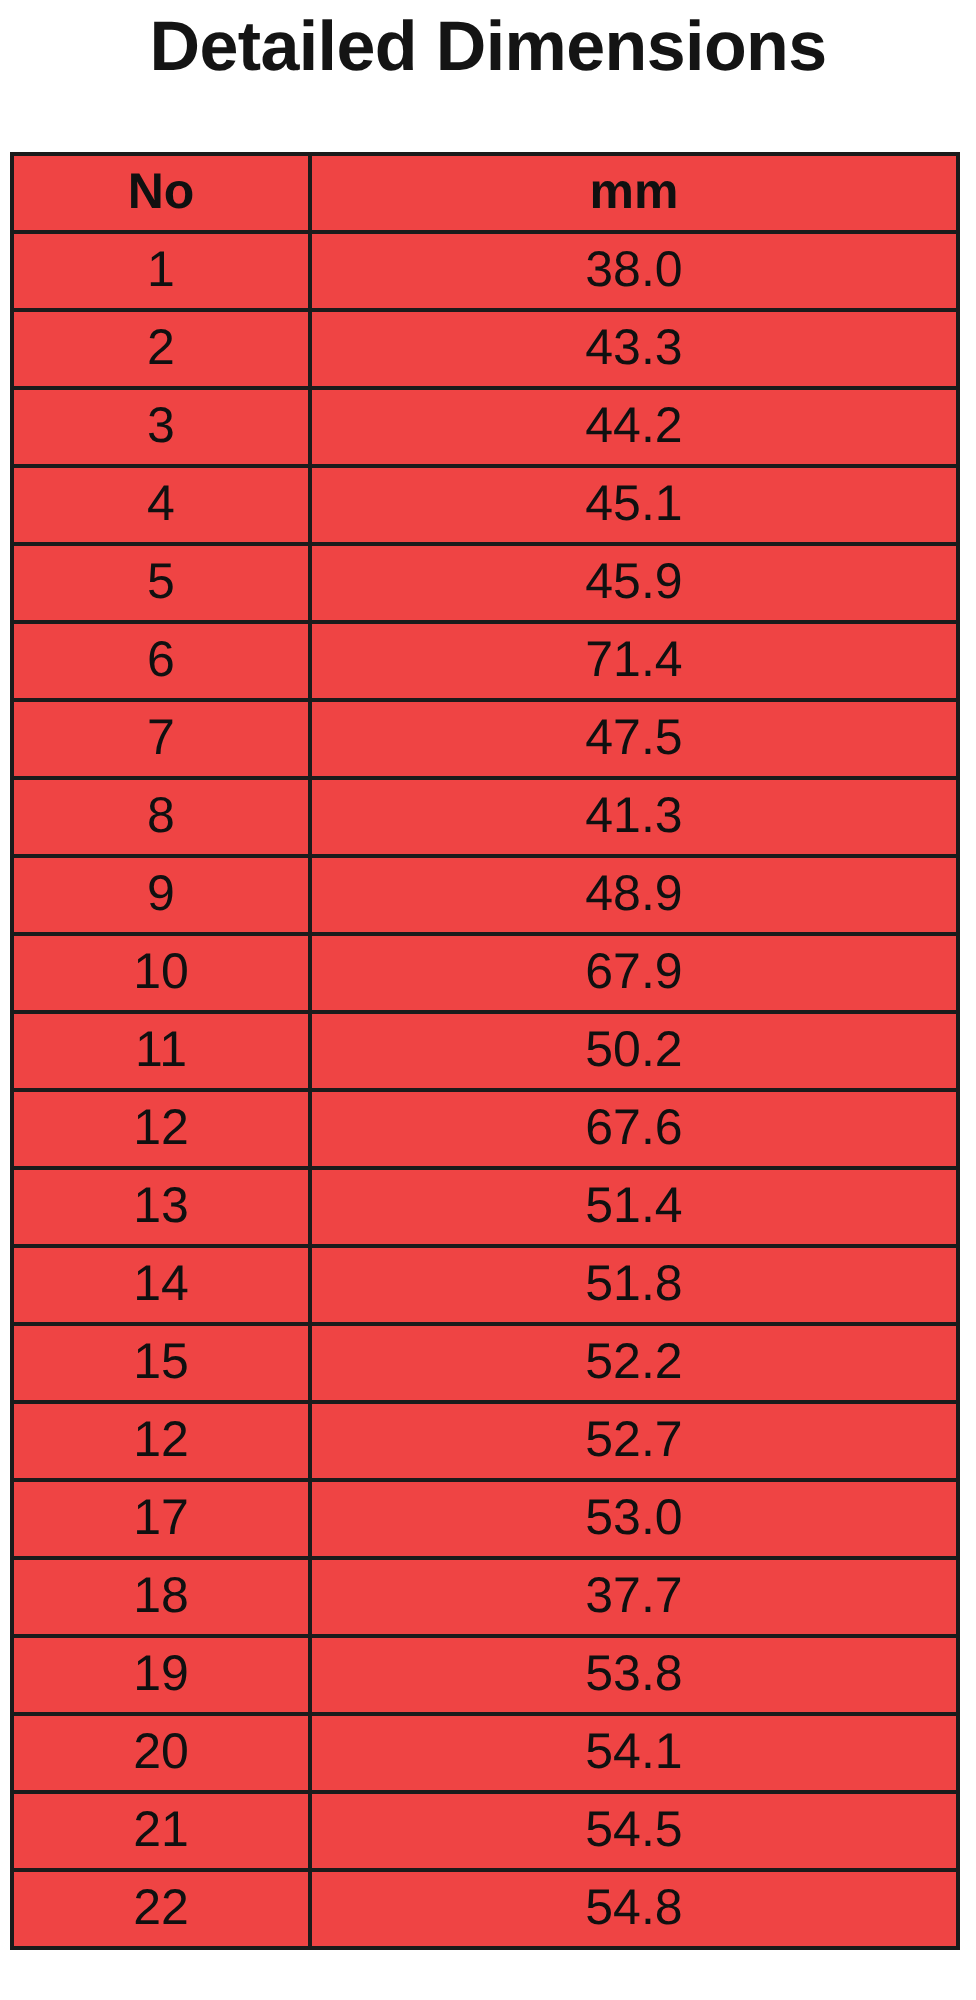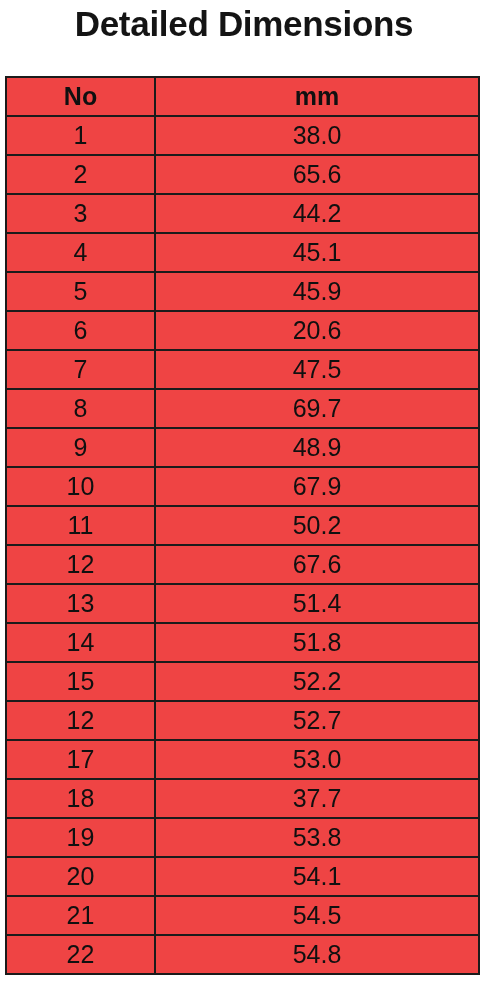--- a/index.html
+++ b/index.html
@@ -81,45 +81,45 @@
         <th>mm</th>
       </tr>
     </thead>
     <tbody id="table-body">
         <tr>
           <td>1</td>
           <td>38.0</td>
         </tr>
         <tr>
           <td>2</td>
-          <td>65.6</td>
+          <td>43.3</td>
         </tr>
         <tr>
           <td>3</td>
           <td>44.2</td>
         </tr>
         <tr>
           <td>4</td>
           <td>45.1</td>
         </tr>
         <tr>
           <td>5</td>
           <td>45.9</td>
         </tr>
         <tr>
           <td>6</td>
-          <td>20.6</td>
+          <td>71.4</td>
         </tr>
         <tr>
           <td>7</td>
           <td>47.5</td>
         </tr>
         <tr>
           <td>8</td>
-          <td>69.7</td>
+          <td>41.3</td>
         </tr>
         <tr>
           <td>9</td>
           <td>48.9</td>
         </tr>
         <tr>
           <td>10</td>
           <td>67.9</td>
         </tr>
         <tr>

